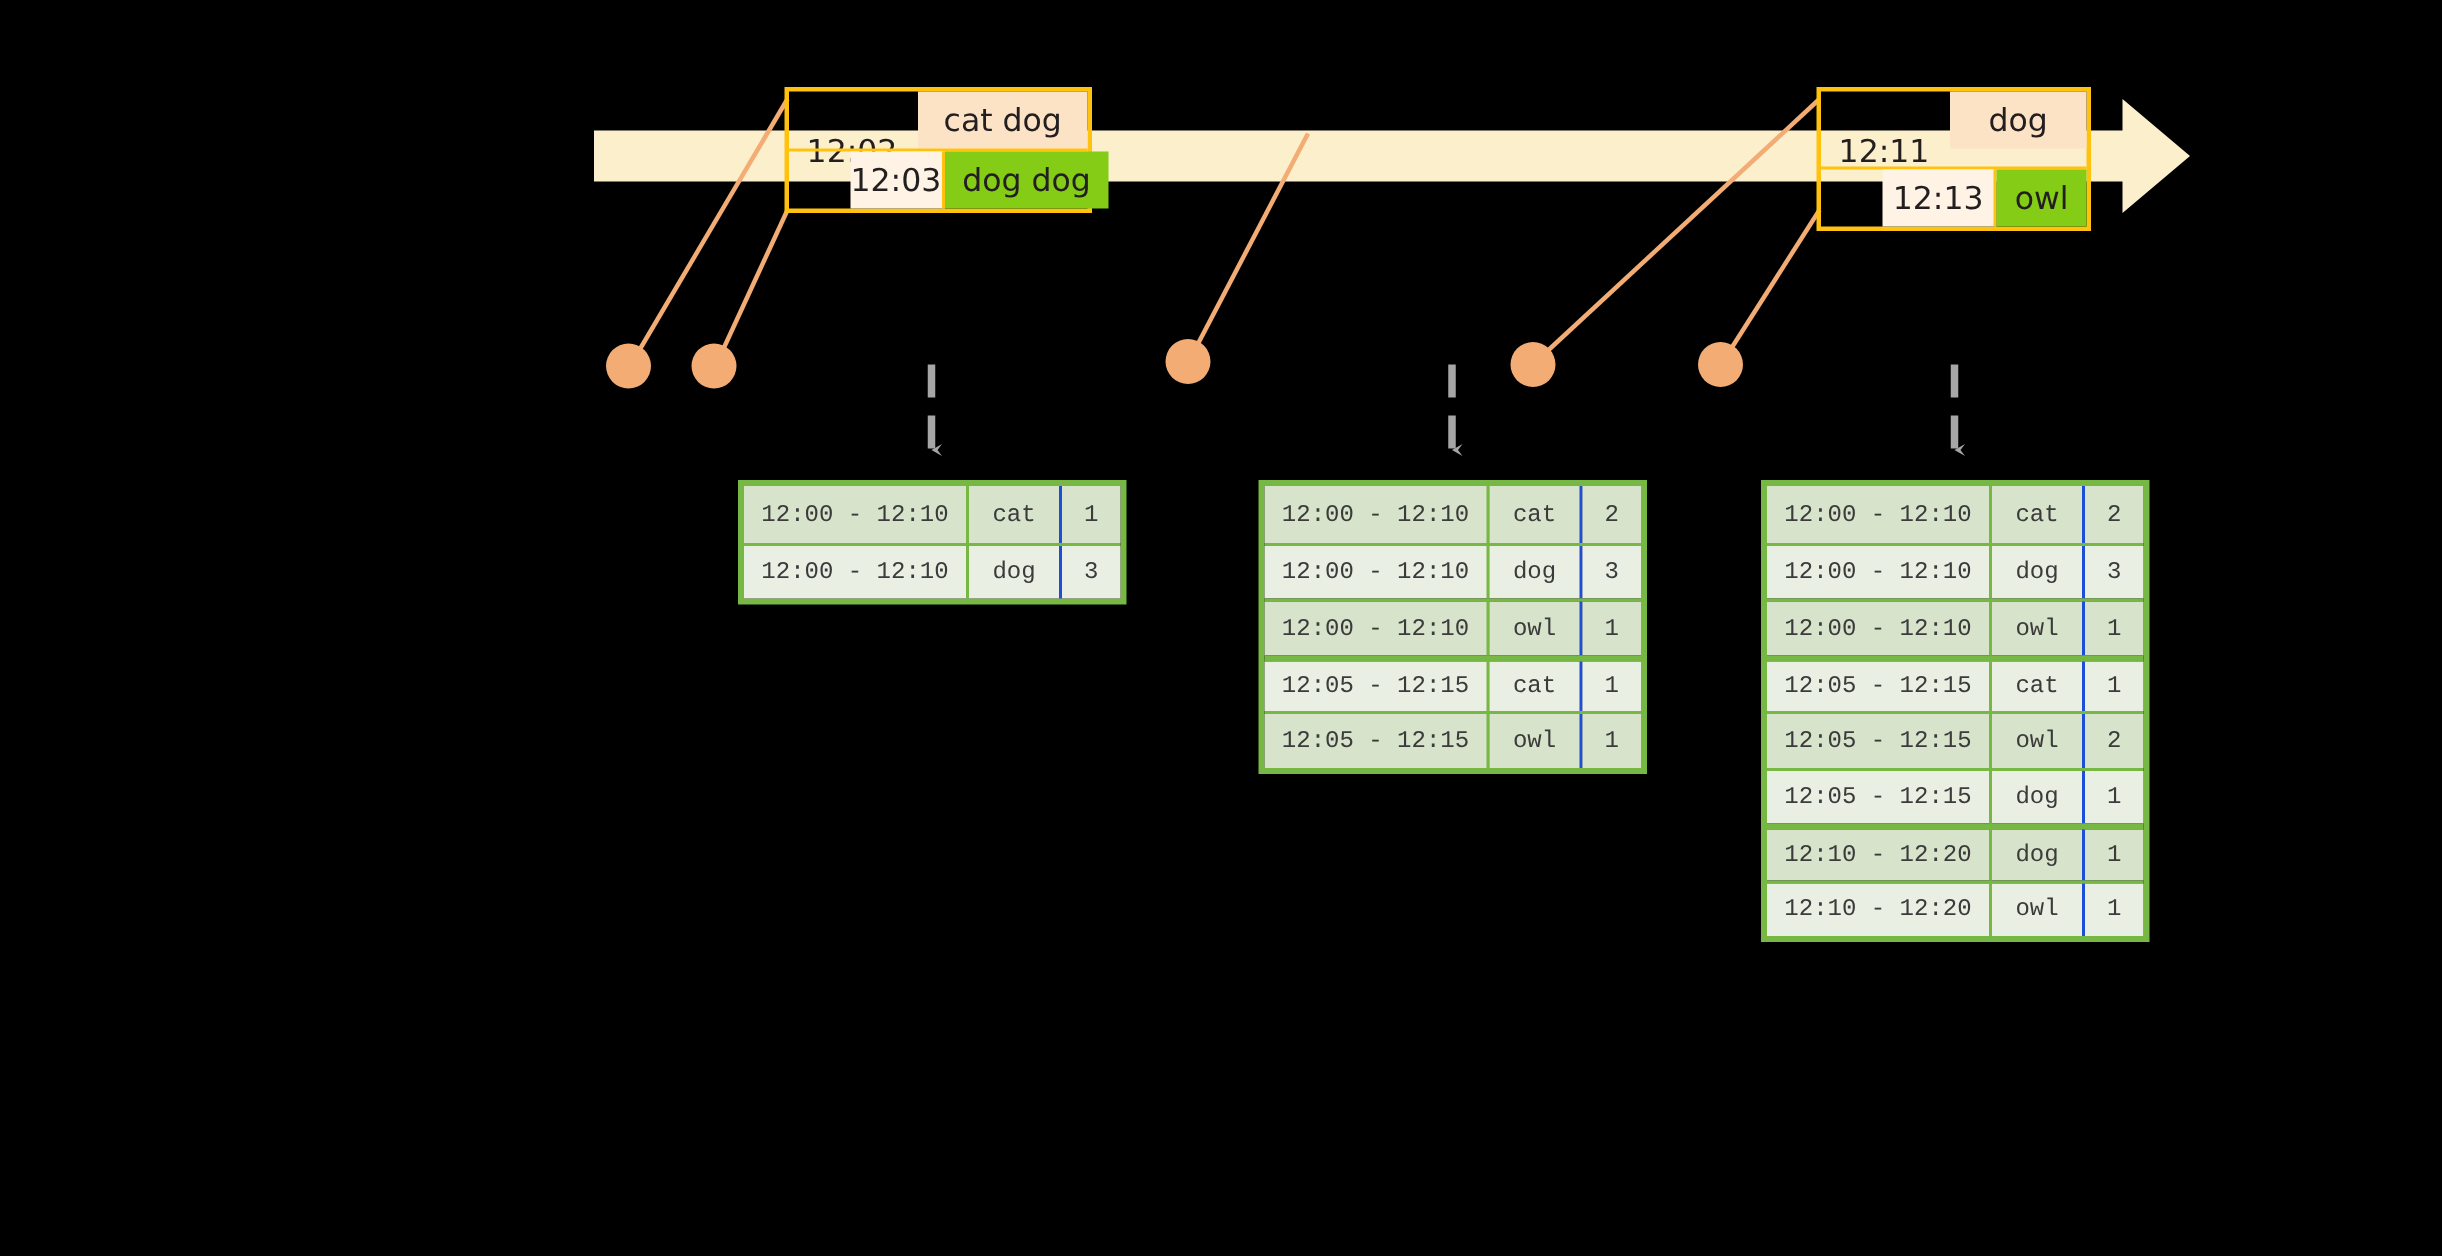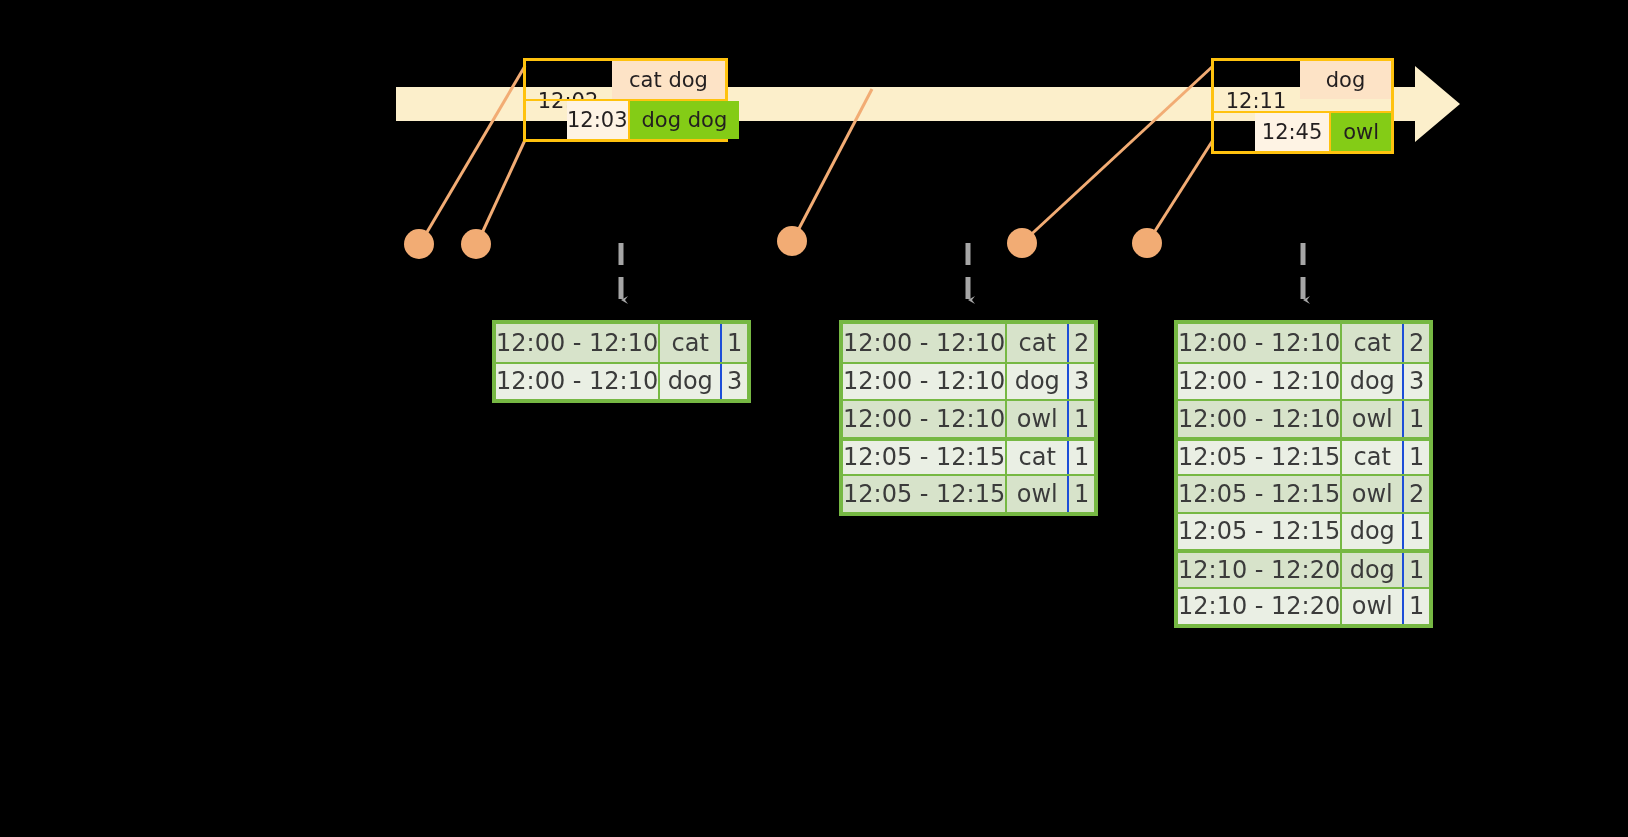--- a/index.html
+++ b/index.html
@@ -82,24 +82,25 @@
     flex-direction: row;
     height: 37.5px;
     box-sizing: border-box;
   }
   .out-row + .out-row { border-top: 2px solid #76B843; }
   .out-row.groupsep { border-top: 4px solid #76B843; }
   .out-cell {
     display: flex;
     align-items: center;
     justify-content: center;
-    font-size: 24px;
+    font-size: 16px;
     color: #3b3b3b;
     box-sizing: border-box;
     white-space: nowrap;
+    font-family: Liberation Mono, monospace;
   }
   .out-win {
     flex: 0 0 auto;
     border-right: 2px solid #76B843;
   }
   .out-key {
     flex: 0 0 62px;
     border-right: 2px solid #1d4ed8;
   }
   .out-cnt {
@@ -158,21 +159,21 @@
     </div>
   </div>
 
 
   <div class="evt-group" style="left:1211px; top:58px; width:183px;gap:12px;">
     <div class="evt-row tone-a">
       <div class="evt-time">12:11</div>
       <div class="evt-words">dog</div>
     </div>
     <div class="evt-row tone-b">
-      <div class="evt-time">12:45</div>
+      <div class="evt-time">12:13</div>
       <div class="evt-words">owl</div>
     </div>
   </div>
 
   <div class="out-table" style="left:492px; top:320px; width:259px;">
     <div class="out-row shade-dark">
       <div class="out-cell out-win" style="flex:0 0 150px;">12:00 - 12:10</div>
       <div class="out-cell out-key">cat</div>
       <div class="out-cell out-cnt">1</div>
     </div>

